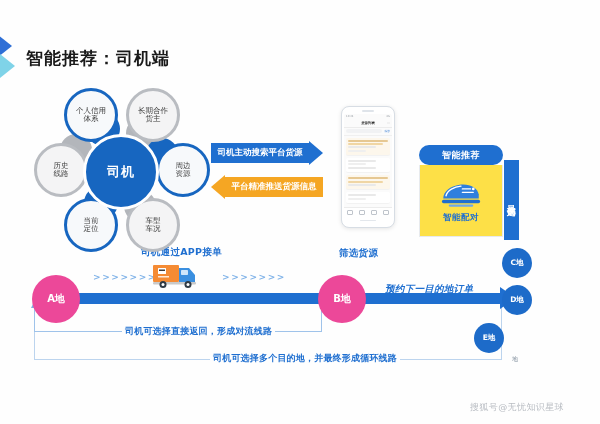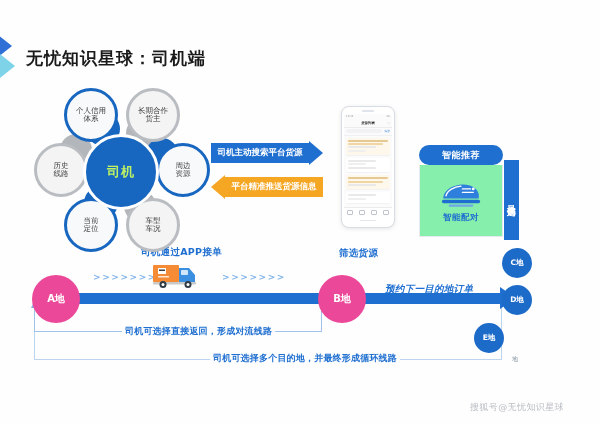--- a/index.html
+++ b/index.html
@@ -79,21 +79,21 @@
     position: absolute;
     border-radius: 50%;
   }
   .blob.blue { background: #1766c0; }
   .blob.gray { background: #b3b6bb; }
 
   .node.center {
     left: 49px; top: 48px;
     width: 76px; height: 76px;
     background: #1766c0;
-    color: #bef264;
+    color: #ffffff;
     font-size: 13px;
     font-weight: bold;
     letter-spacing: 1px;
     border: 3px solid #ffffff;
     z-index: 6;
   }
   .node.outer {
     width: 54px; height: 54px;
     font-size: 7.5px;
     color: #3b3b3b;
@@ -241,21 +241,21 @@
     background: #1f6fd0;
     color: #ffffff;
     font-size: 9px;
     font-weight: bold;
     display:flex; align-items:center; justify-content:center;
     letter-spacing: .5px;
     border-radius: 10px;
   }
   .rec-body {
     height: 72px;
-    background: #86efac;
+    background: #fde047;
     border: 1px solid #e7eaee;
     border-top: none;
     box-sizing: border-box;
     display:flex; flex-direction:column;
     align-items:center; justify-content:center;
     gap: 4px;
   }
   .rec-icon { width: 44px; height: 30px; }
   .rec-cap {
     font-size: 8.5px; font-weight:bold; color:#1f6fd0;
@@ -400,21 +400,21 @@
 
 <div id="stage">
 
   <div class="logo">
     <span class="ch c1"></span>
     <span class="ch c2"></span>
     <span class="ch c3"></span>
     <span class="ch c4"></span>
   </div>
 
-  <div class="page-title">无忧知识星球：司机端</div>
+  <div class="page-title">智能推荐：司机端</div>
 
   <div class="cluster">
 
     <div class="blob blue" style="left:52px;top:26px;width:34px;height:34px;"></div>
     <div class="blob gray" style="left:92px;top:32px;width:30px;height:30px;"></div>
     <div class="blob gray" style="left:26px;top:48px;width:32px;height:32px;"></div>
     <div class="blob blue" style="left:112px;top:52px;width:32px;height:32px;"></div>
     <div class="blob blue" style="left:50px;top:100px;width:34px;height:34px;"></div>
     <div class="blob gray" style="left:90px;top:104px;width:32px;height:32px;"></div>
 

